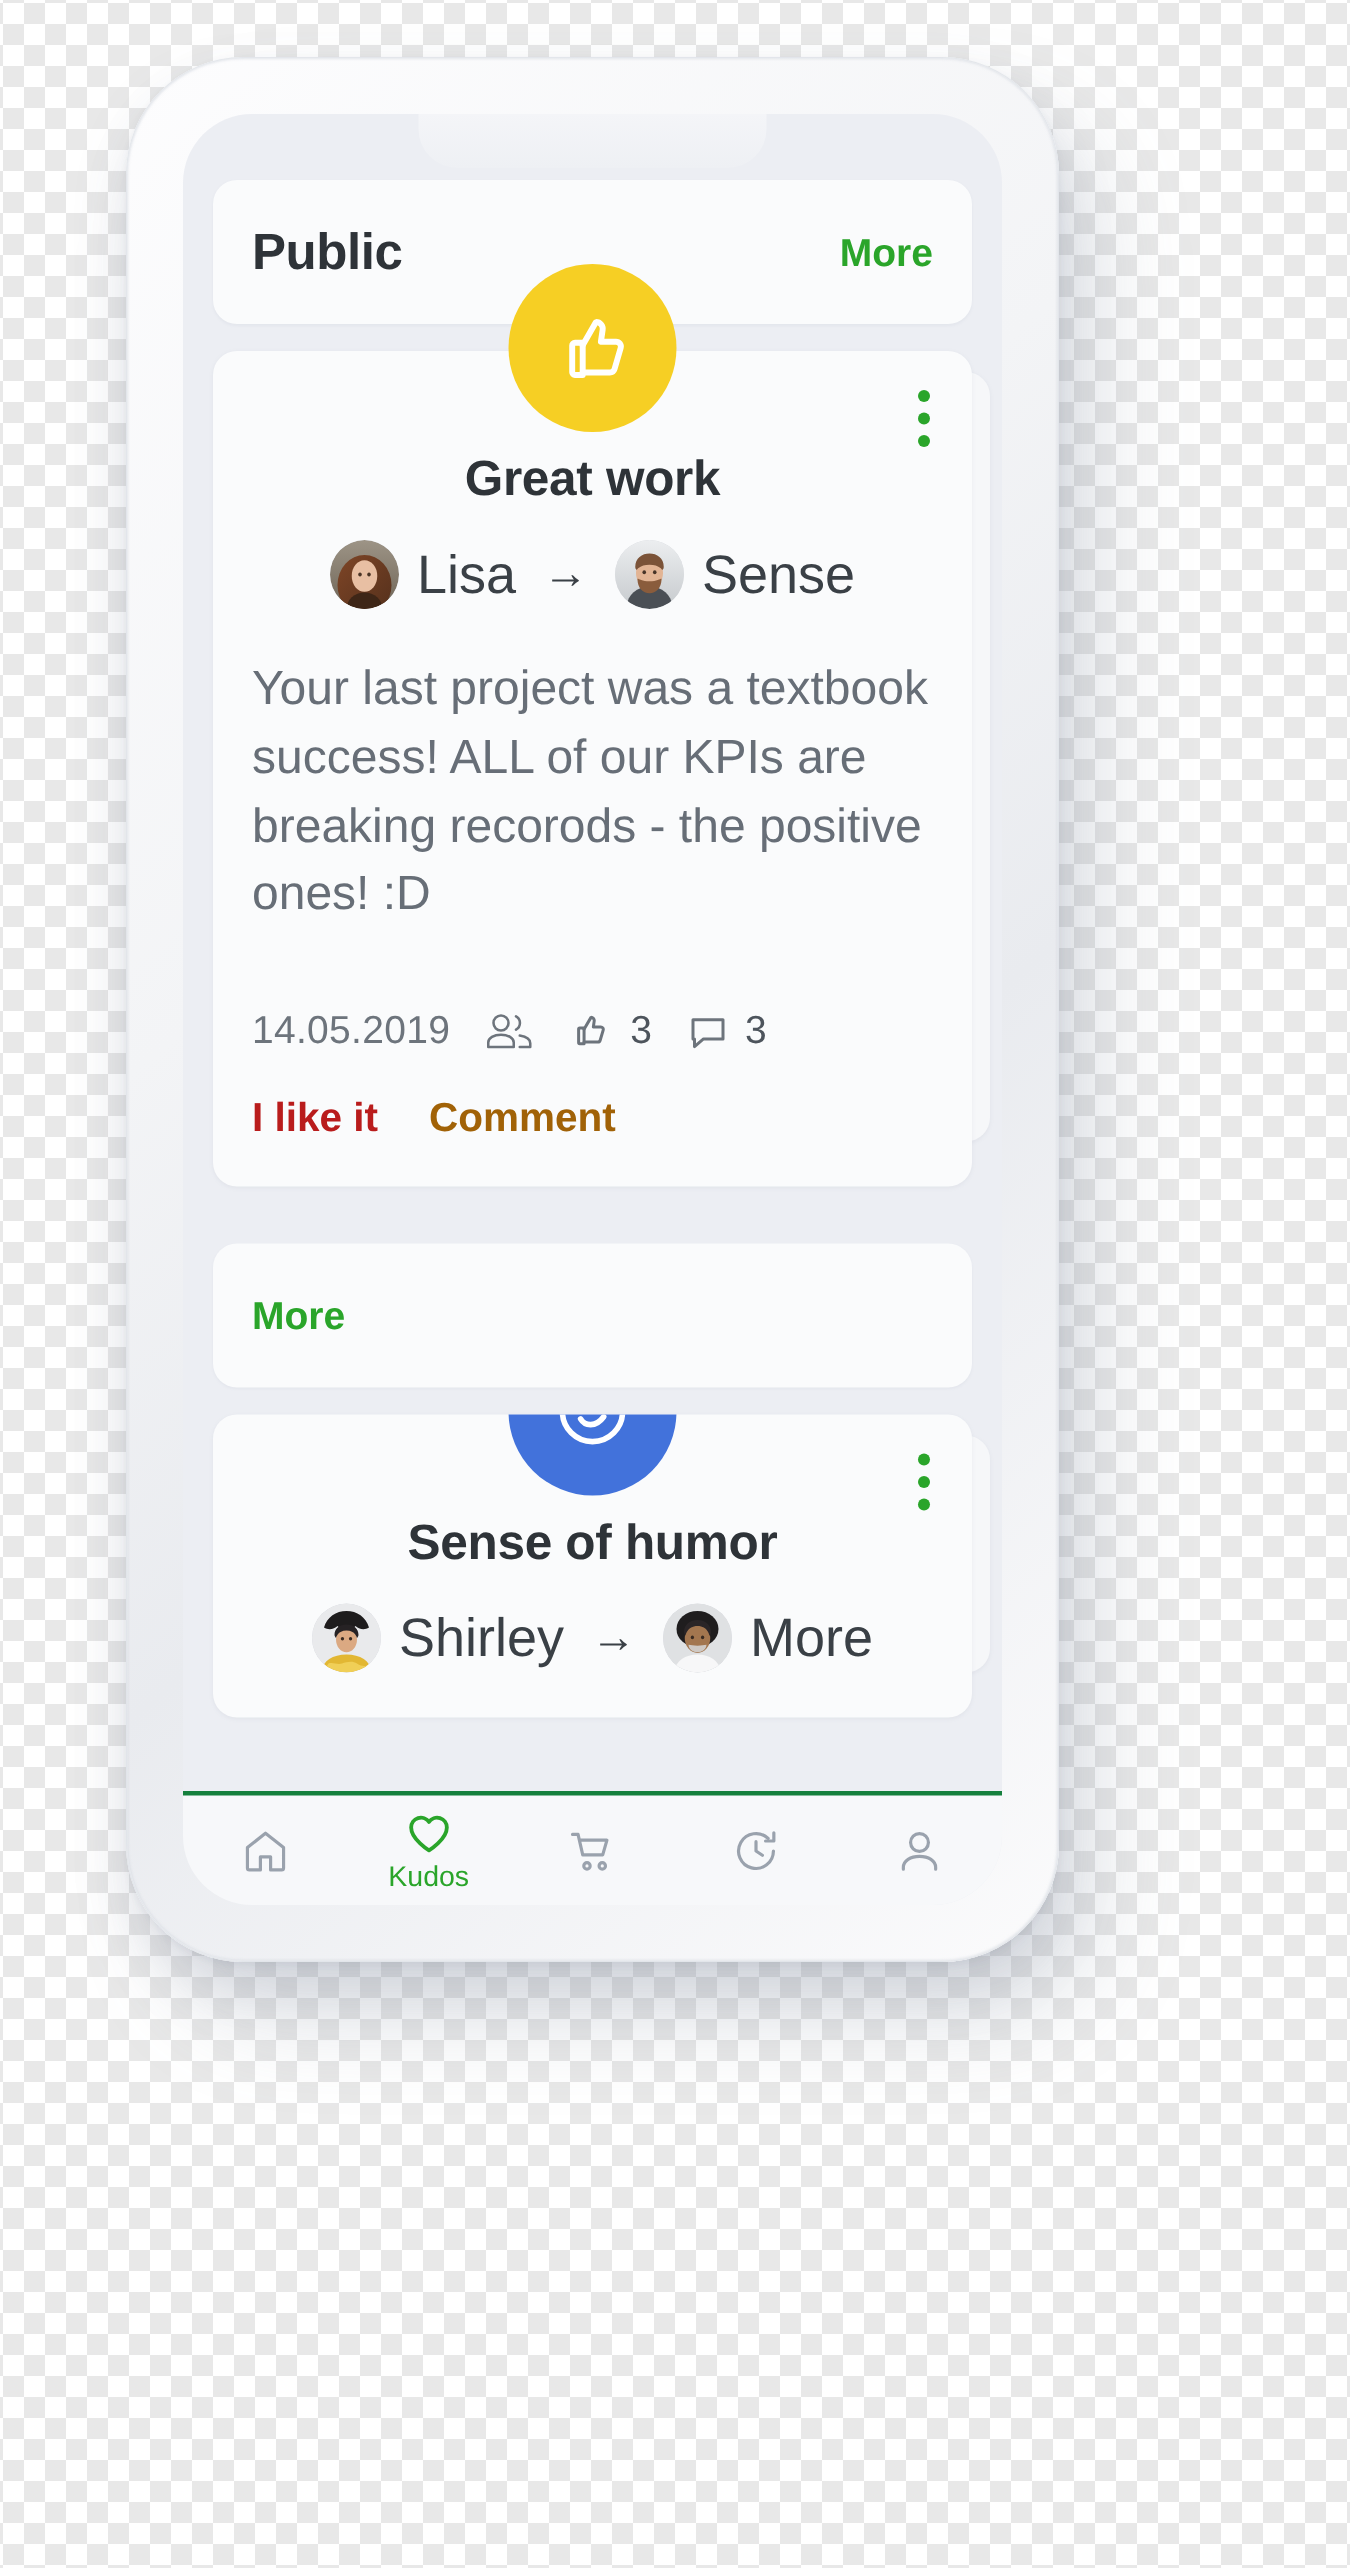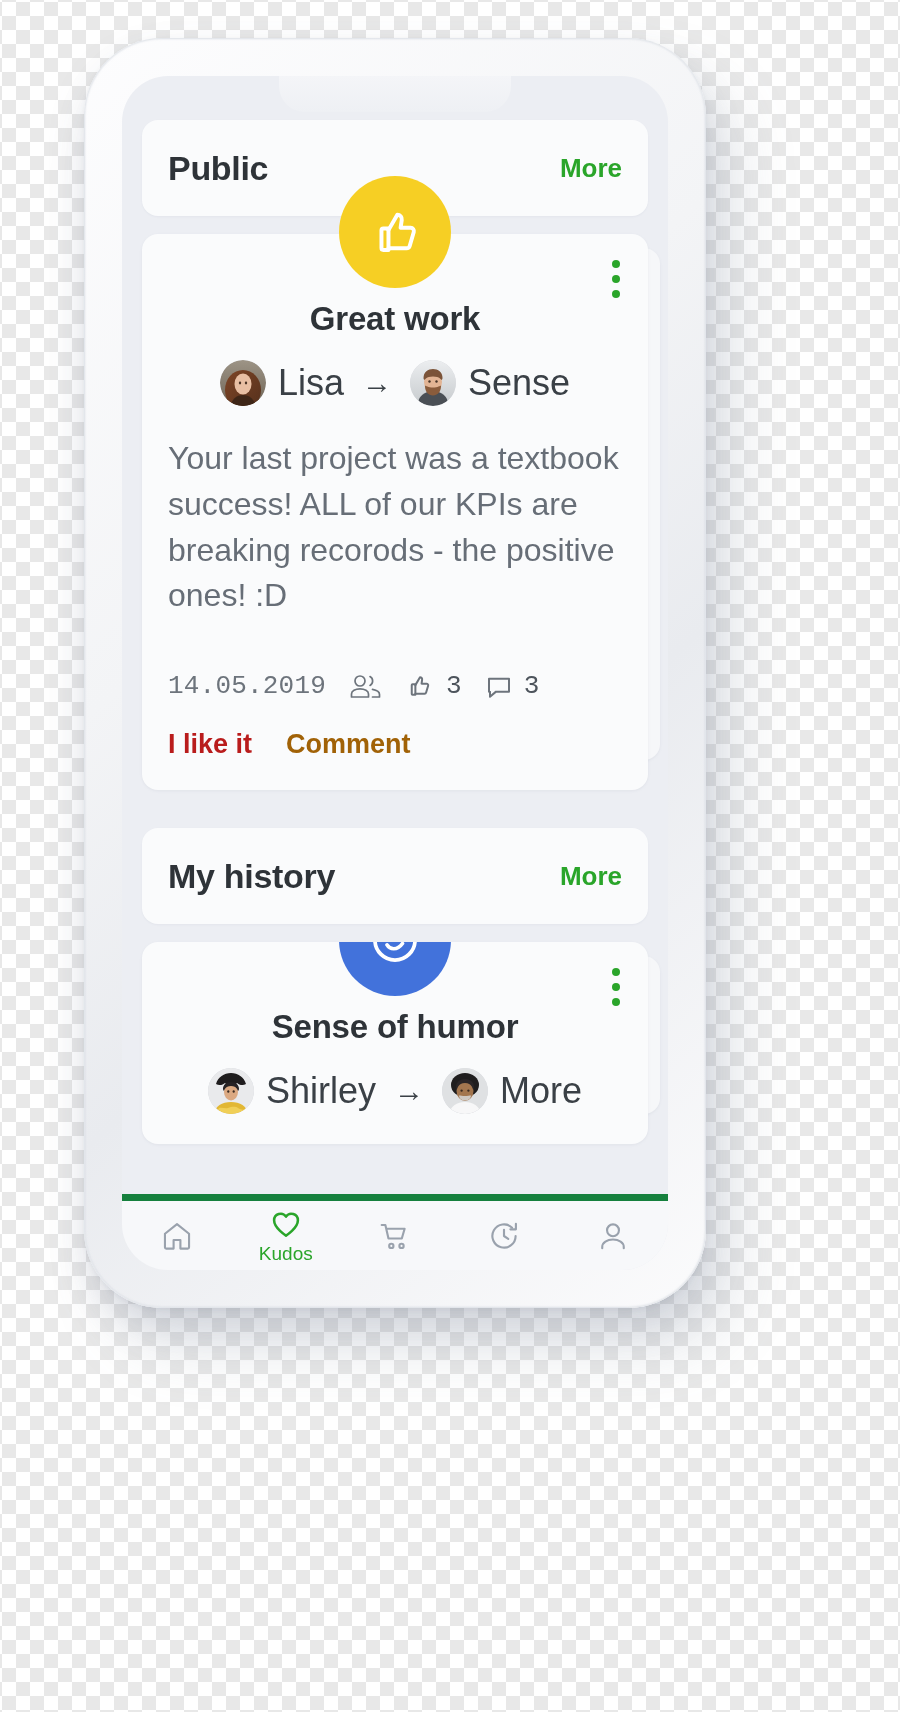--- a/index.html
+++ b/index.html
@@ -203,21 +203,20 @@
     font-size: 32px;
     line-height: 1.43;
     color: #676e77;
   }
 
   .stats-row {
     display: flex;
     align-items: center;
     margin-top: 52px;
     gap: 22px;
-    font-family: Liberation Mono, monospace;
   }
   .stat-date {
     font-size: 26px;
     color: #6d747c;
     letter-spacing: 0.2px;
   }
   .stat {
     display: flex;
     align-items: center;
     gap: 10px;
@@ -248,21 +247,21 @@
   .card-clipped { overflow: hidden; max-height: 224px; }
 
   
   #tab-bar {
     position: absolute;
     left: 0;
     right: 0;
     bottom: 0;
     height: 76px;
     background: #f7f8fa;
-    border-top: 7px solid #15803d;
+    border-top: 3px solid #15803d;
     display: flex;
     align-items: center;
     z-index: 30;
   }
   .tab-item {
     flex: 1 1 0;
     display: flex;
     flex-direction: column;
     align-items: center;
     justify-content: center;
@@ -394,21 +393,20 @@
 
           <div class="actions-row">
             <span class="action-like">I like it</span>
             <span class="action-comment">Comment</span>
           </div>
 
         </div>
       </div>
 
       <div class="section-header" style="margin-top:38px">
-        <div class="section-title">My history</div>
         <div class="section-more">More</div>
       </div>
 
       <div class="card-stack">
         <div class="kudo-card card-clipped">
 
           <div class="badge-circle badge-smile">
             <svg width="56" height="56" viewBox="0 0 24 24" fill="none" stroke="#ffffff" stroke-width="1.6" stroke-linecap="round" stroke-linejoin="round">
               <circle cx="12" cy="12" r="8.6"></circle>
               <path d="M8.1 10.4a1.9 1.9 0 0 1 3.1 0"></path>

